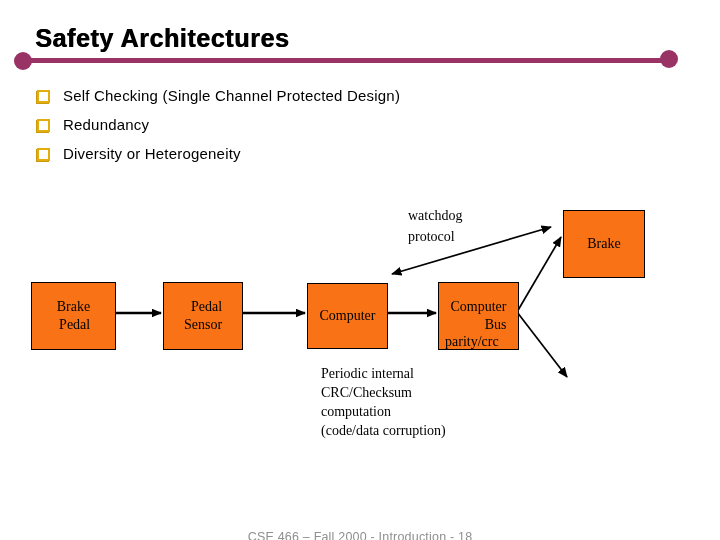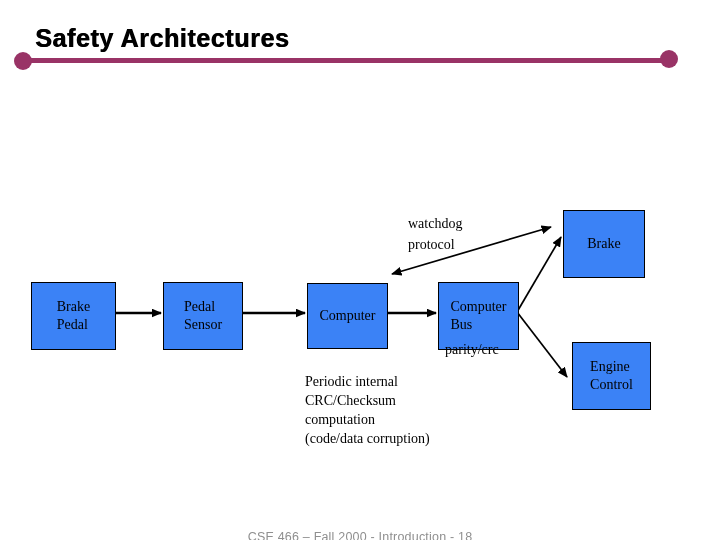--- a/index.html
+++ b/index.html
@@ -21,53 +21,67 @@
   
   .bullets{position:absolute;left:37px;top:87px;}
   .bullet-row{display:flex;align-items:flex-start;height:29px;}
   .bullet-glyph{
     width:9px;height:9px;margin-top:3px;margin-right:13px;flex:0 0 auto;
     border:2px solid #e2ae0e;background:#fff;
     box-shadow:-1px 1px 0 #c99a10;
   }
   .bullet-label{font-size:15px;color:#000;letter-spacing:.2px;white-space:nowrap;}
   
-  .diagram-text{font-family:"Liberation Serif","DejaVu Serif",serif;font-size:14px;color:#000;margin-top:8px;}
+  .diagram-text{font-family:"Liberation Serif","DejaVu Serif",serif;font-size:14px;color:#000;}
   .dbox{
-    position:absolute;border:1px solid #000;background:#3b82f6;
-    display:flex;align-items:center;justify-content:center;text-align:left;
+    position:absolute;border:1px solid #000;background:#f97316;
+    display:flex;align-items:center;justify-content:center;text-align:right;
     font-family:"Liberation Serif","DejaVu Serif",serif;font-size:14px;line-height:18px;
     white-space:pre-line;
   }
   .box-brake-pedal   {left:31px; top:282px;width:83px;height:66px;}
   .box-pedal-sensor  {left:163px;top:282px;width:78px;height:66px;}
   .box-computer      {left:307px;top:283px;width:79px;height:64px;}
   .box-computer-bus  {left:438px;top:282px;width:79px;height:66px;}
   .box-brake         {left:563px;top:210px;width:80px;height:66px;}
   .box-engine-control{left:572px;top:342px;width:77px;height:66px;}
   .lbl{position:absolute;line-height:19px;white-space:pre-line;}
   .lbl-watchdog{left:408px;top:205px;line-height:21px;}
   .lbl-parity{left:445px;top:332px;}
-  .lbl-periodic{left:305px;top:364px;}
+  .lbl-periodic{left:321px;top:364px;}
   .footer{
     position:absolute;left:0;top:530px;width:720px;text-align:center;
     font-size:12.5px;color:#8f8f8f;letter-spacing:.2px;
   }
   svg.arrows{position:absolute;left:0;top:0;width:720px;height:540px;pointer-events:none;}
 </style>
 </head>
 <body>
 
 <div id="slide">
 
   <div class="title">Safety Architectures</div>
   <div class="rule"></div>
   <div class="rule-dot left"></div>
   <div class="rule-dot right"></div>
 
+  <div class="bullets">
+    <div class="bullet-row">
+      <span class="bullet-glyph"></span>
+      <span class="bullet-label">Self Checking (Single Channel Protected Design)</span>
+    </div>
+    <div class="bullet-row">
+      <span class="bullet-glyph"></span>
+      <span class="bullet-label">Redundancy</span>
+    </div>
+    <div class="bullet-row">
+      <span class="bullet-glyph"></span>
+      <span class="bullet-label">Diversity or Heterogeneity</span>
+    </div>
+  </div>
 
   <svg class="arrows" viewBox="0 0 720 540">
     <defs>
       <marker id="ah" markerUnits="userSpaceOnUse" markerWidth="11" markerHeight="9" refX="9.5" refY="4.5" orient="auto">
         <path d="M0,0 L10.5,4.5 L0,9 z" fill="#000"></path>
       </marker>
       <marker id="ahs" markerUnits="userSpaceOnUse" markerWidth="11" markerHeight="9" refX="9.5" refY="4.5" orient="auto-start-reverse">
         <path d="M0,0 L10.5,4.5 L0,9 z" fill="#000"></path>
       </marker>
     </defs>
@@ -80,22 +94,20 @@
   </svg>
 
   <div class="dbox box-brake-pedal">Brake
 Pedal</div>
   <div class="dbox box-pedal-sensor">Pedal
 Sensor</div>
   <div class="dbox box-computer">Computer</div>
   <div class="dbox box-computer-bus">Computer
 Bus</div>
   <div class="dbox box-brake">Brake</div>
-  <div class="dbox box-engine-control">Engine
-Control</div>
 
   <div class="diagram-text lbl lbl-watchdog">watchdog
 protocol</div>
   <div class="diagram-text lbl lbl-parity">parity/crc</div>
   <div class="diagram-text lbl lbl-periodic">Periodic internal
 CRC/Checksum
 computation
 (code/data corruption)</div>
 
   <div class="footer">CSE 466 – Fall 2000 - Introduction - 18</div>

